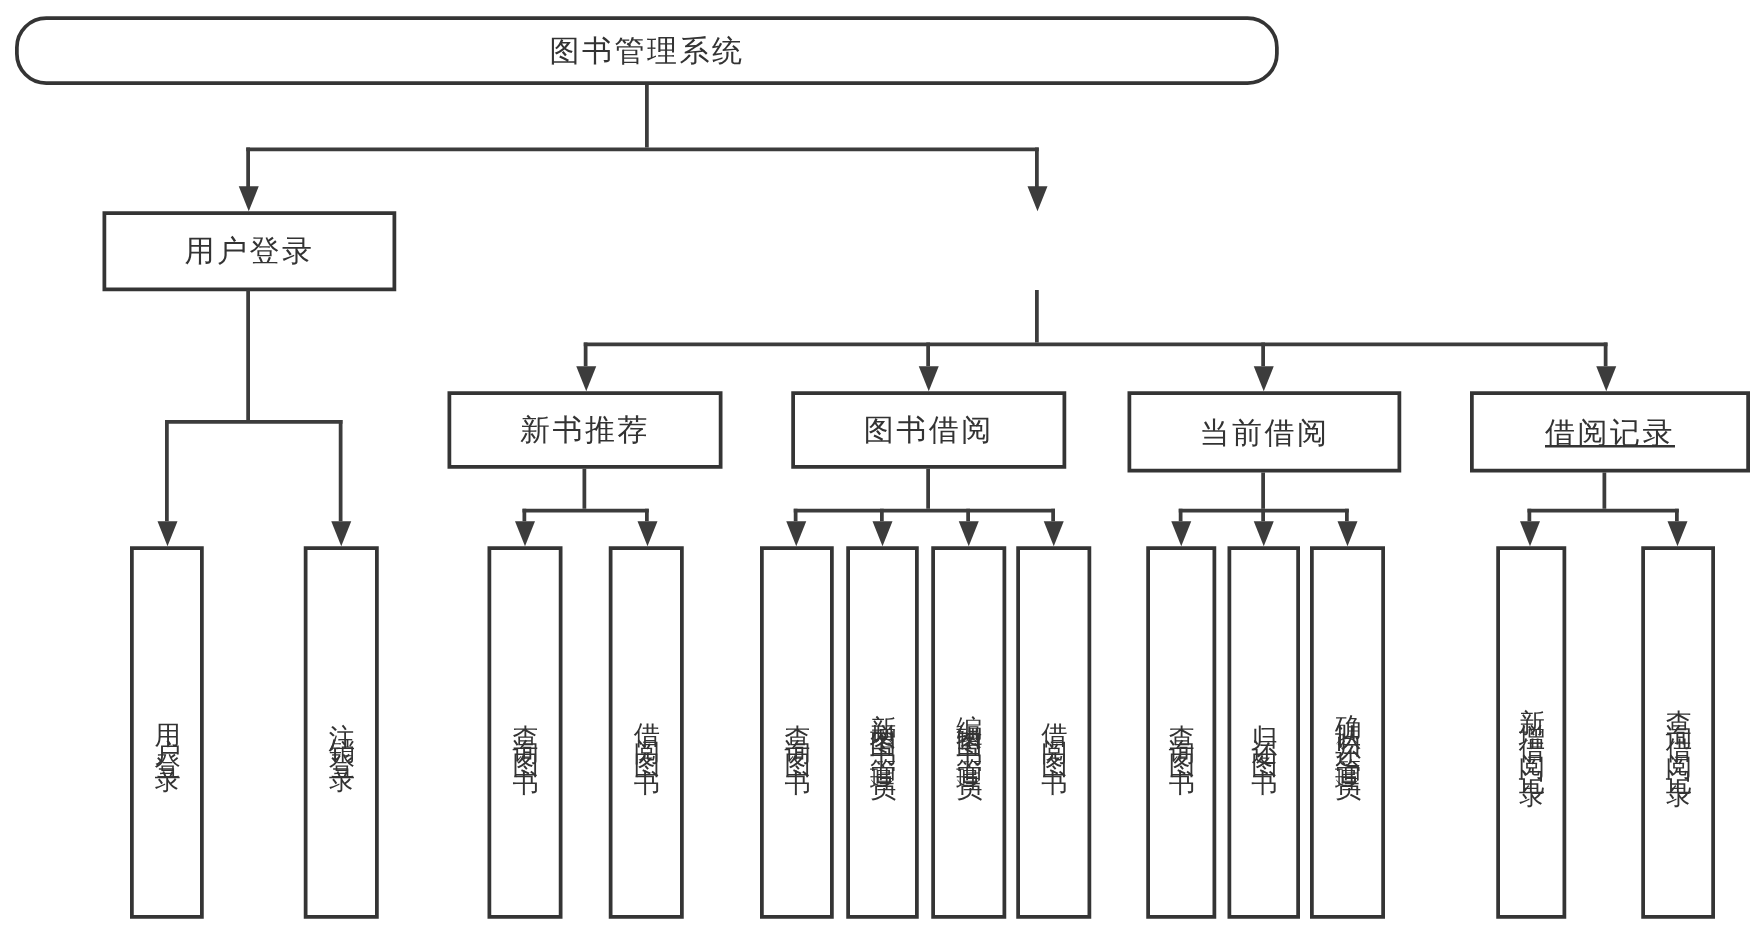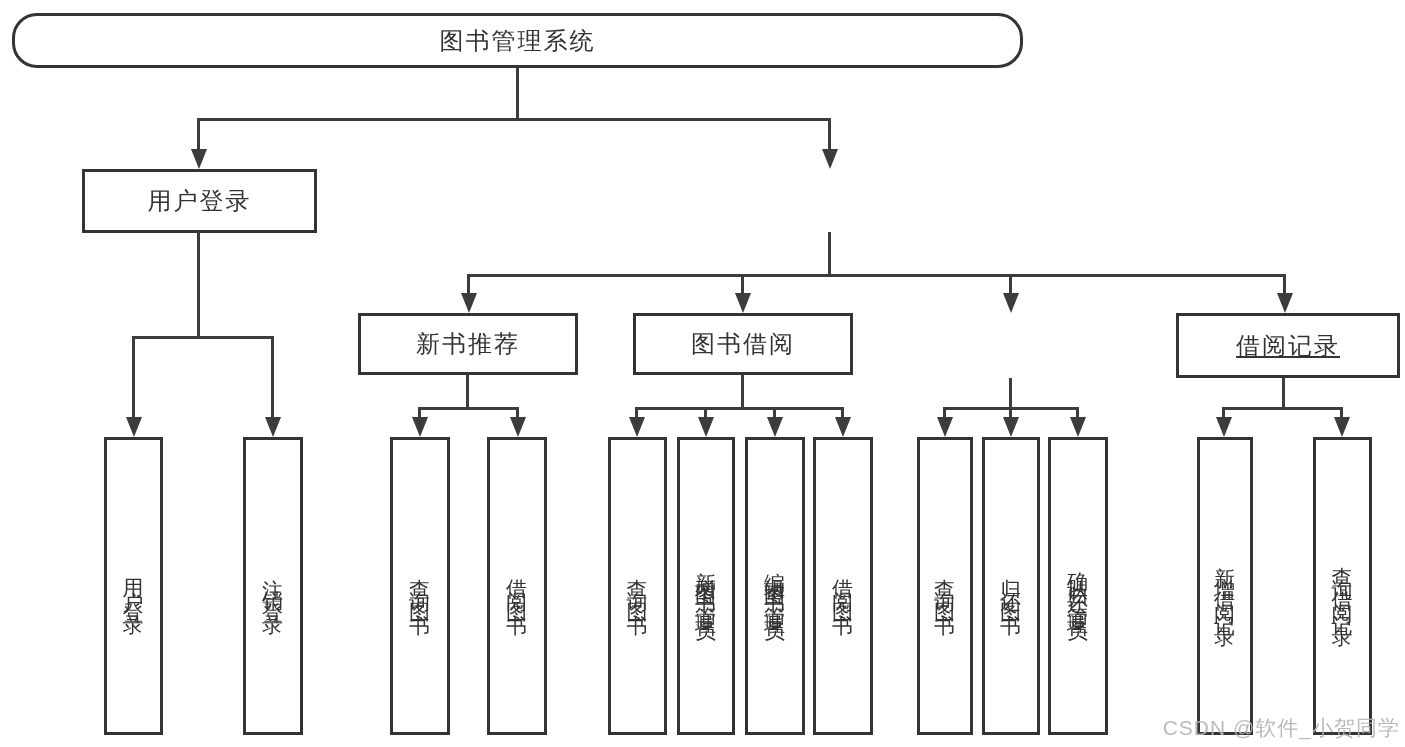--- a/index.html
+++ b/index.html
@@ -108,20 +108,23 @@
   <div class="arrow-down" style="left:1003px; top:293px;"></div>
   <div class="vline" style="left:1283px; top:274px; height:19px;"></div>
   <div class="arrow-down" style="left:1277px; top:293px;"></div>
 
   <div class="box" style="left:633px; top:313px; width:220px; height:62px;">
     <span>图书借阅</span>
   </div>
   <div class="box" style="left:358px; top:313px; width:220px; height:62px;">
     <span>新书推荐</span>
   </div>
+  <div class="box" style="left:902px; top:313px; width:219px; height:65px;">
+    <span>当前借阅</span>
+  </div>
   <div class="box" style="left:1176px; top:313px; width:224px; height:65px;text-decoration:underline;">
     <span>借阅记录</span>
   </div>
 
   <div class="vline" style="left:466px; top:375px; height:32px;"></div>
   <div class="hline" style="left:418px; top:407px; width:101px;"></div>
   <div class="vline" style="left:418px; top:407px; height:10px;"></div>
   <div class="arrow-down" style="left:412px; top:417px;"></div>
   <div class="vline" style="left:516px; top:407px; height:10px;"></div>
   <div class="arrow-down" style="left:510px; top:417px;"></div>
@@ -190,15 +193,14 @@
     <span class="vtext">确认归还（管理员）</span>
   </div>
 
   <div class="box leaf" style="left:1197px; top:437px; width:56px; height:298px;">
     <span class="vtext">新增借阅记录</span>
   </div>
   <div class="box leaf" style="left:1313px; top:437px; width:59px; height:298px;">
     <span class="vtext">查询借阅记录</span>
   </div>
 
-  <div class="watermark">CSDN @软件_小贺同学</div>
 
 </div>
 
 </body></html>

